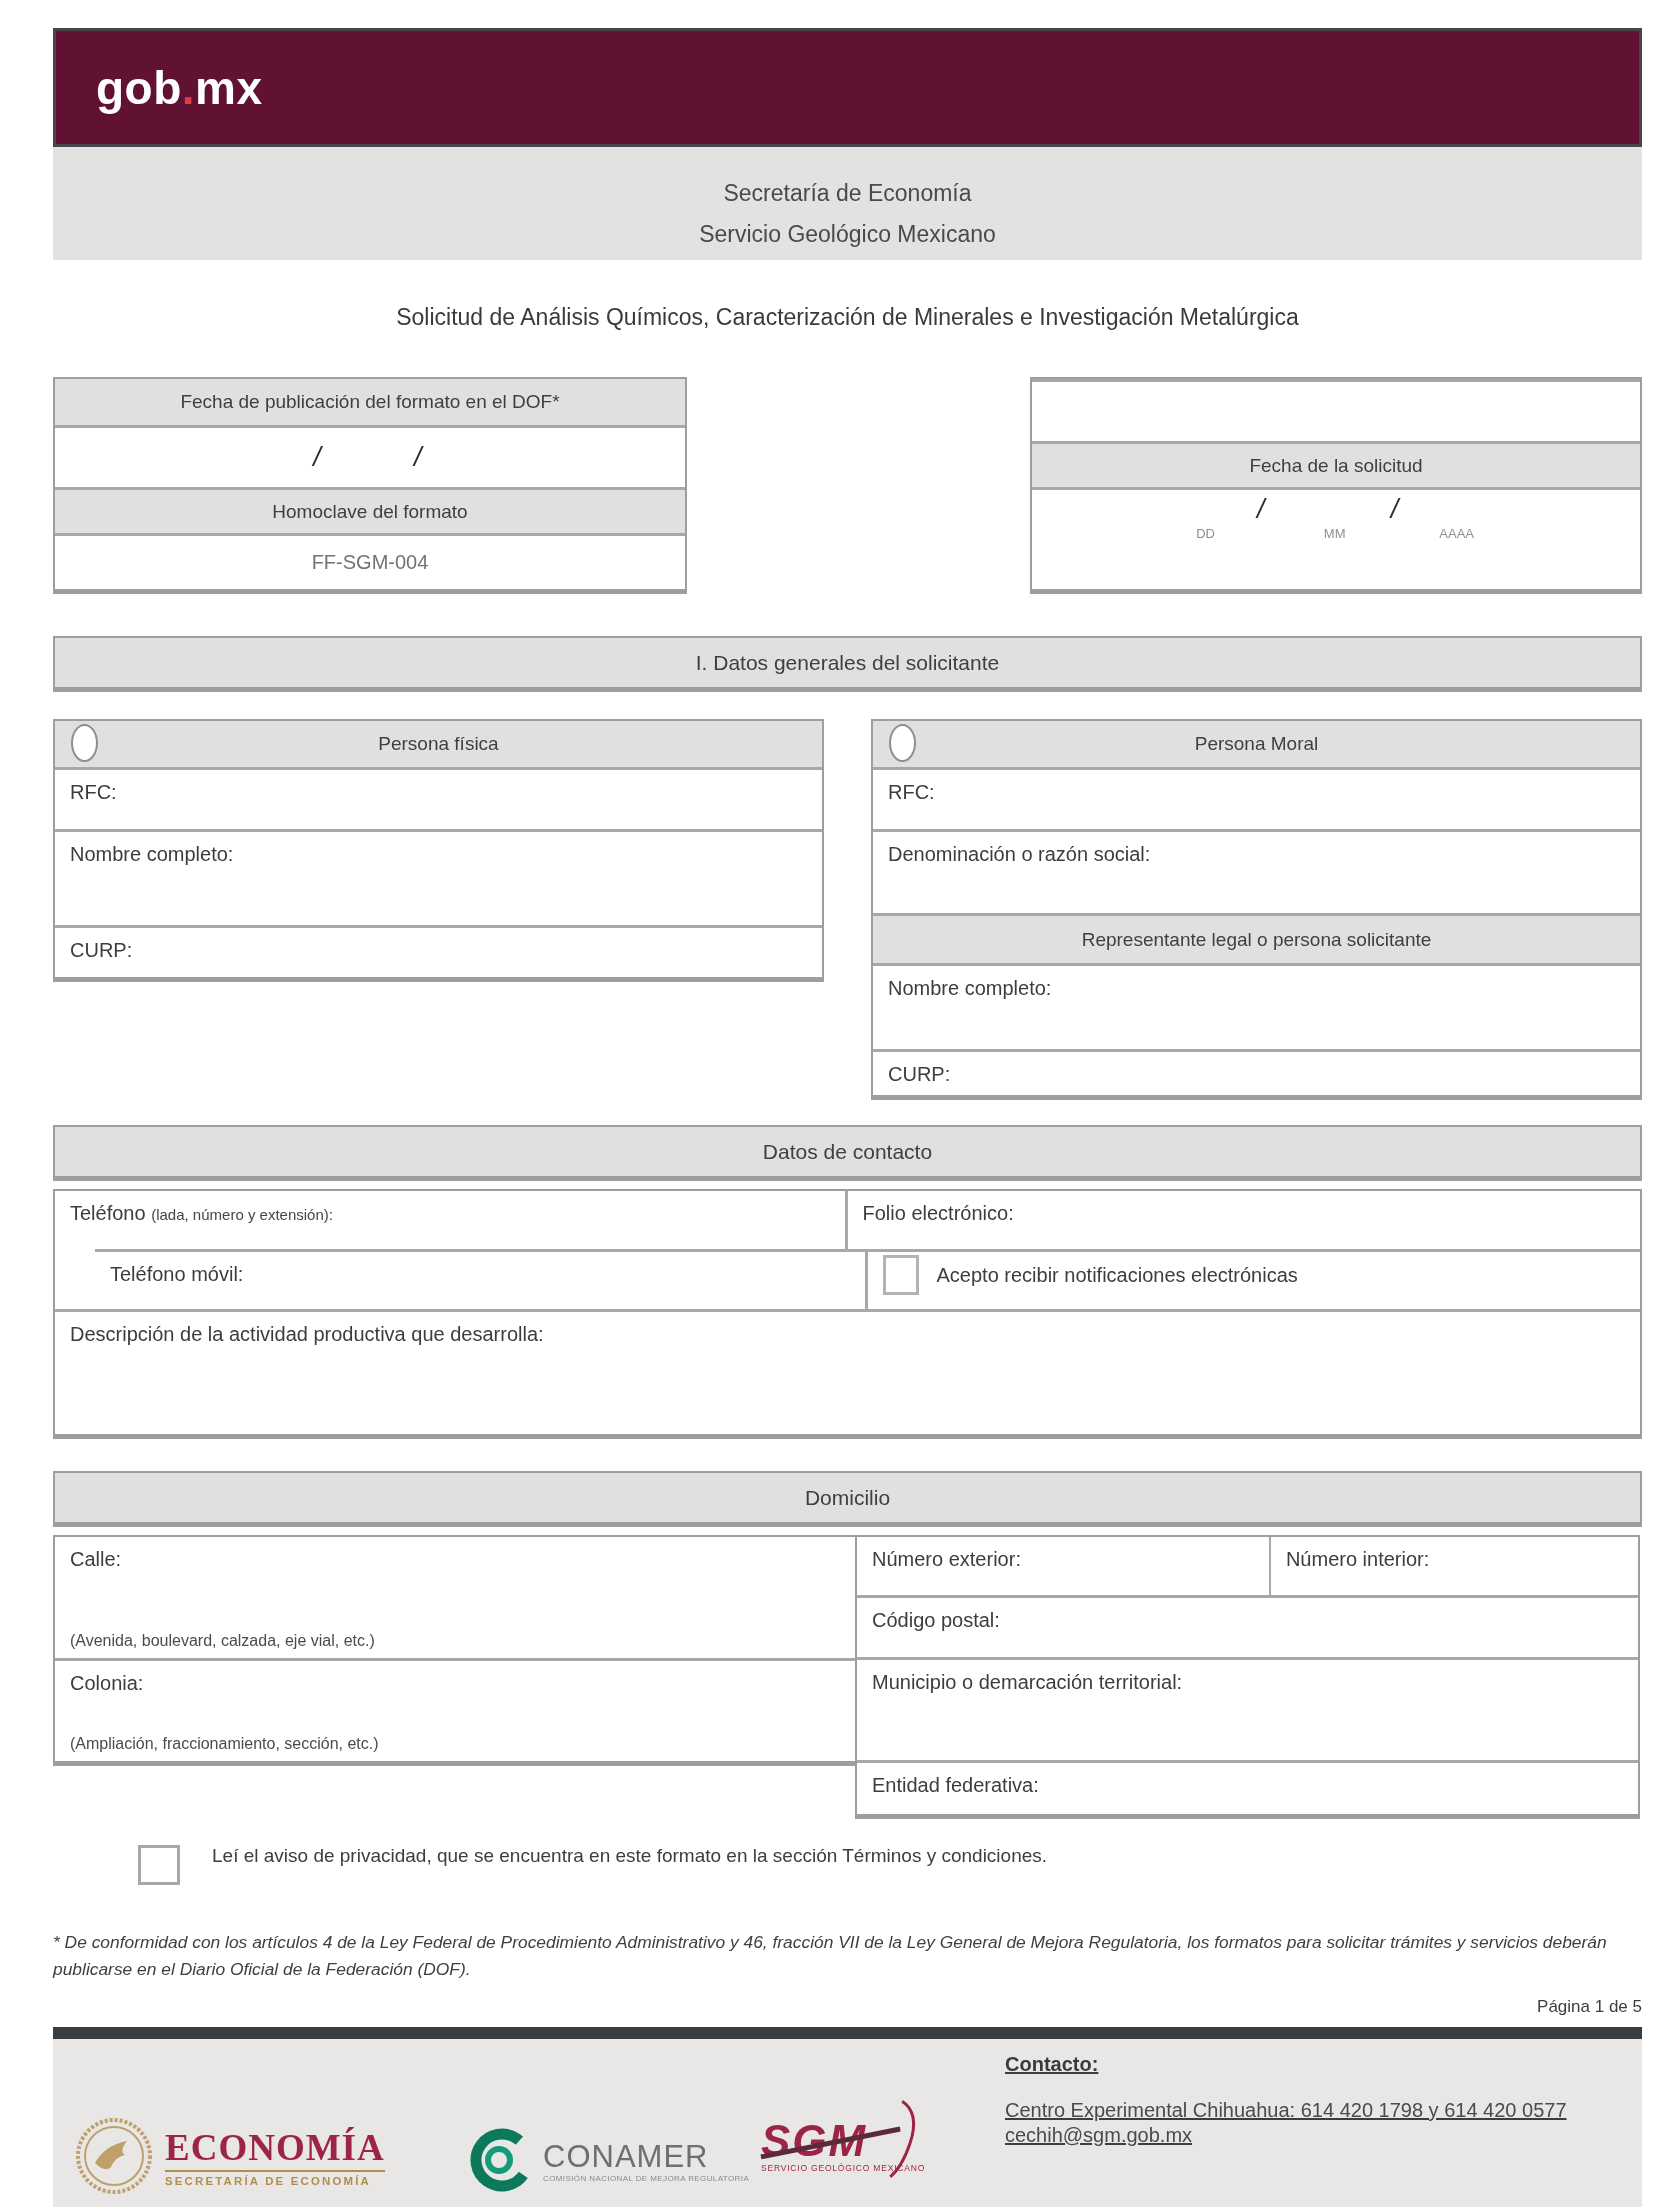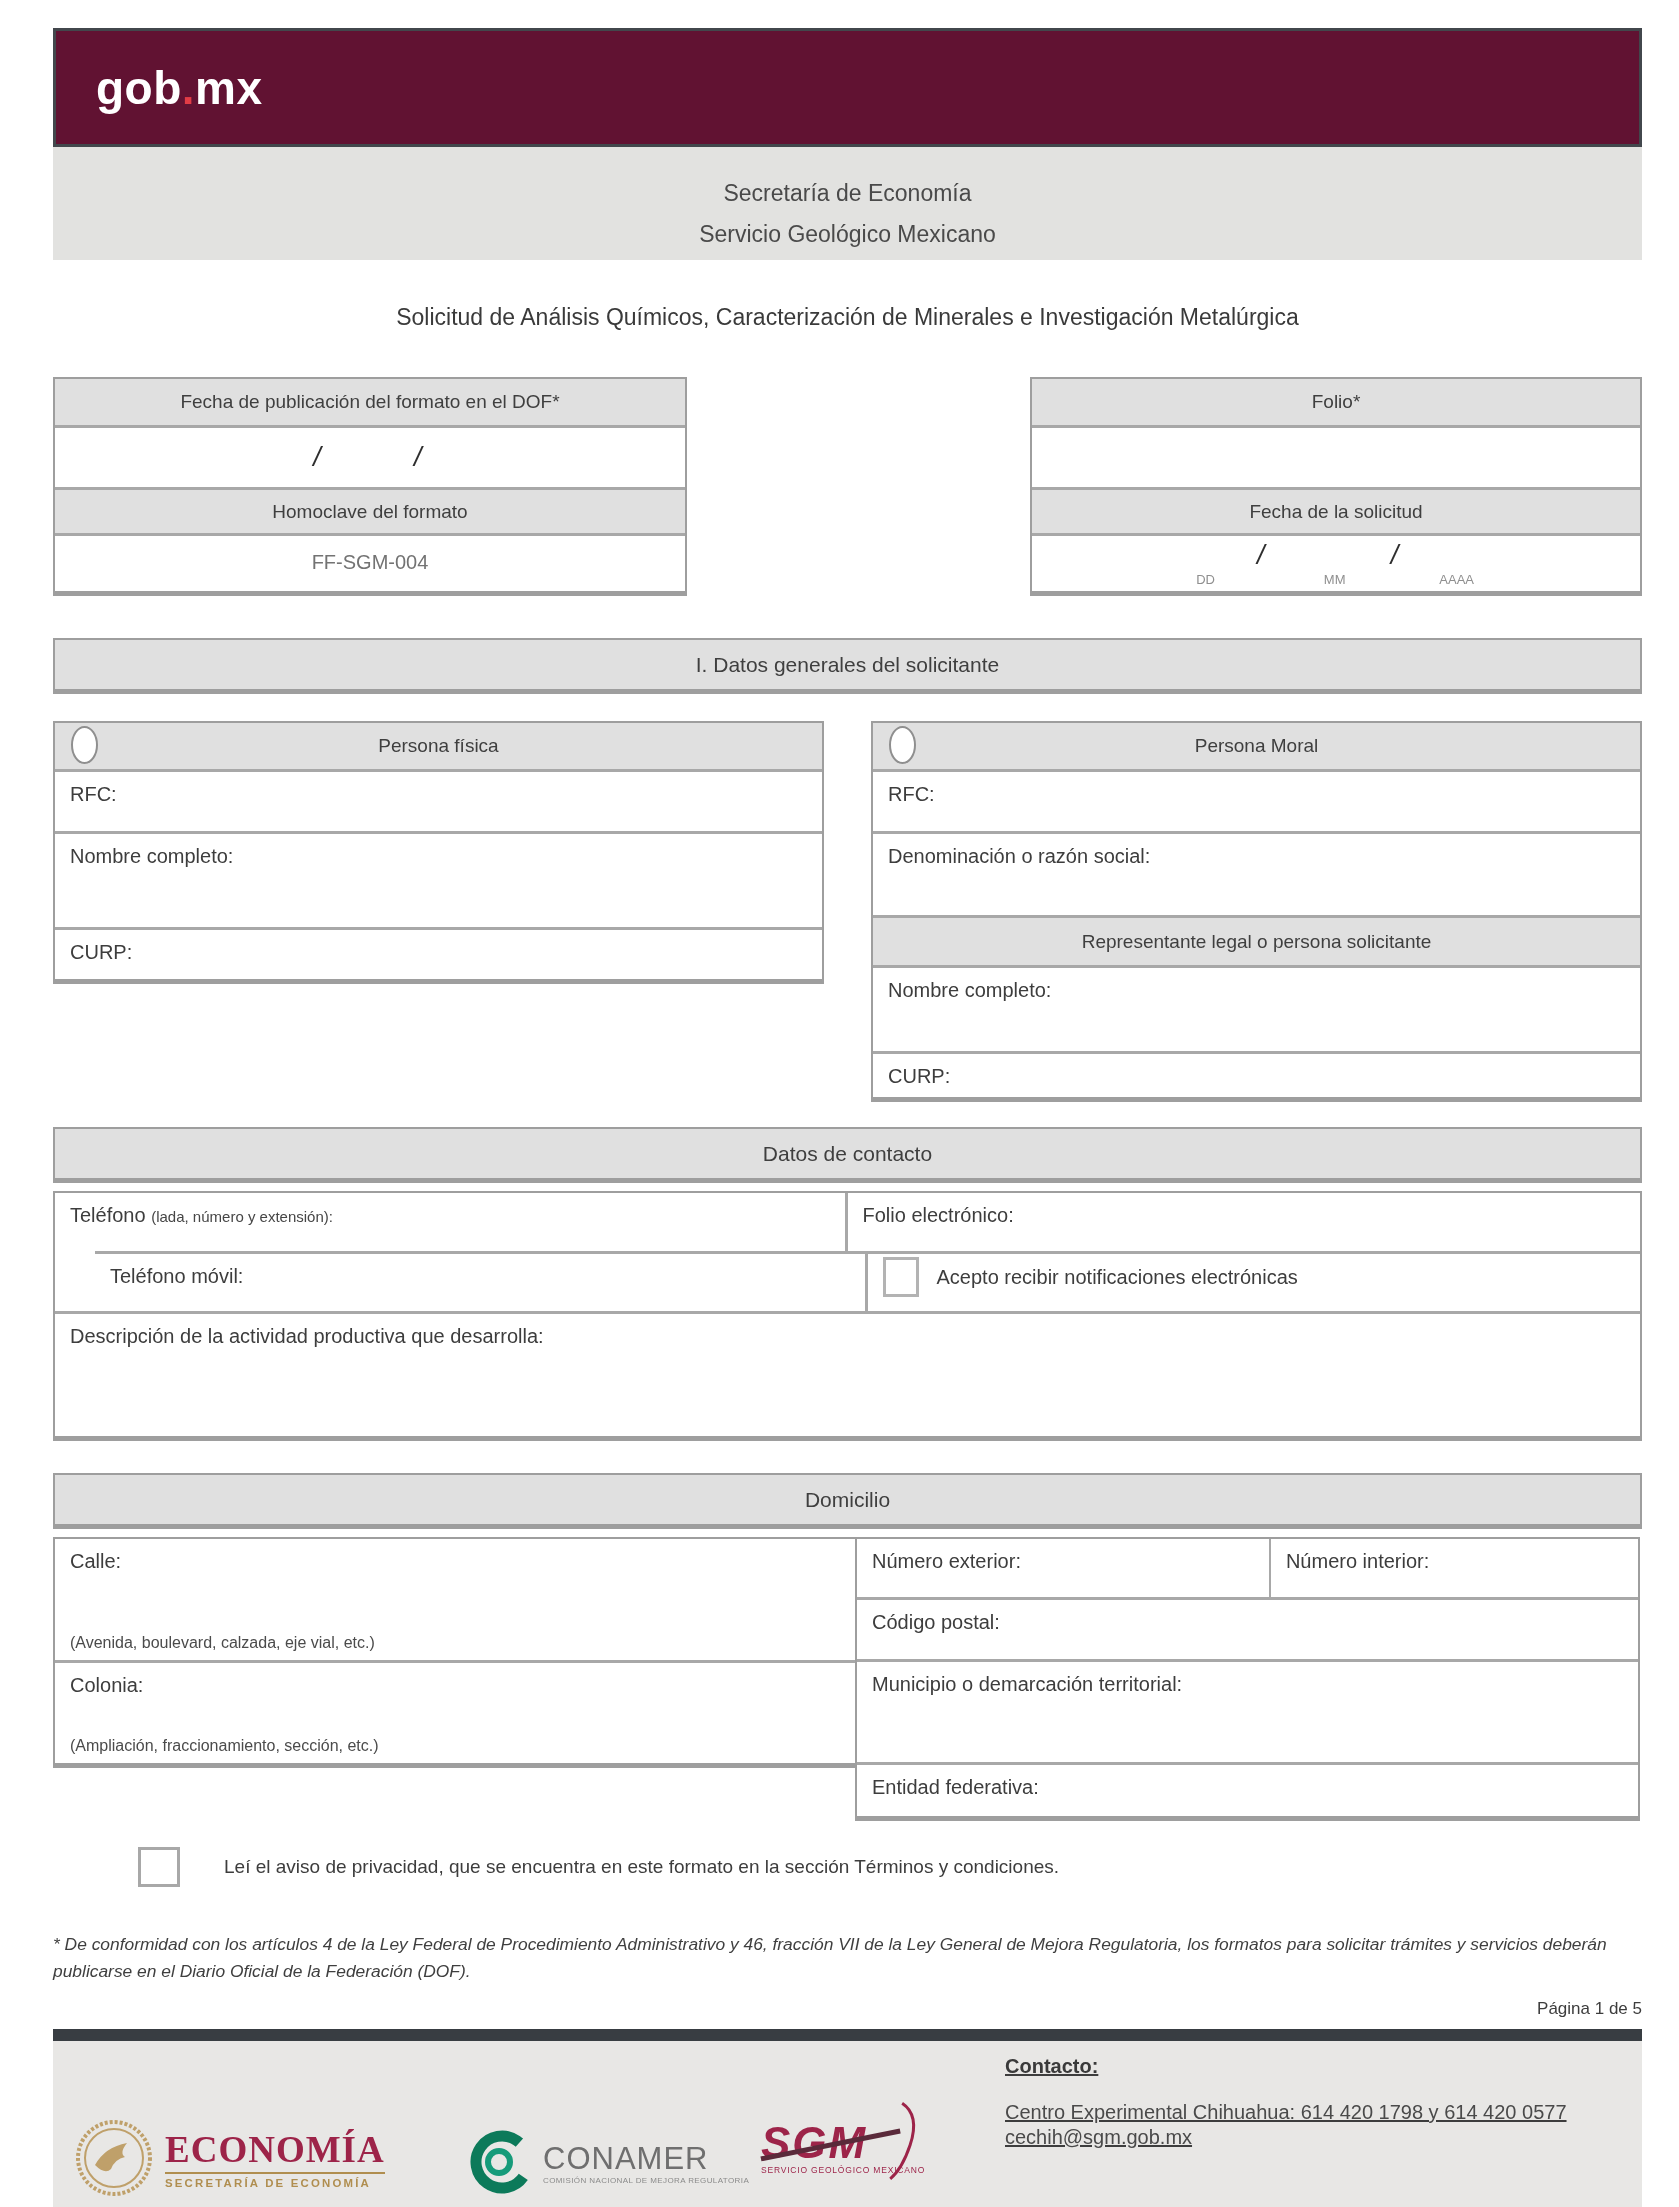--- a/index.html
+++ b/index.html
@@ -83,21 +83,21 @@
   .d-calle   { height:121px; }
   .d-colonia { height:103px; }
   .num-row { display:flex; }
   .d-numext { height:58px; width:53%; border-right:2px solid #a8a8a8; }
   .d-numint { height:58px; width:47%; }
   .d-cp     { height:62px; }
   .d-mun    { height:103px; }
   .d-ent    { height:54px; }
 
   
-  .privacy-row { margin-top:26px; margin-left:52px; display:flex; align-items:center; gap:44px;padding-left:33px; }
+  .privacy-row { margin-top:26px; margin-left:52px; display:flex; align-items:flex-start; gap:32px;padding-left:33px; }
   .privacy-box { width:42px; height:40px; border:3px solid #a8a8a8; background:#fff; flex:none; }
   .privacy-text { font-size:19px; color:#3d3d3d; }
   .footnote { margin-top:44px; font-size:17.4px; font-style:italic; color:#3f3f3f; line-height:27px; max-width:1584px; }
   .page-num { margin-top:14px; text-align:right; font-size:17px; color:#3d3d3d; }
 
   
   .footer { margin-top:10px; }
   .footer-darkbar { height:12px; background:#383d42; }
   .footer-gray { height:171px; background:#e8e7e5; position:relative; }
   .logo-block { position:absolute; display:flex; align-items:center; }
@@ -142,21 +142,20 @@
         <div class="cell-h">Fecha de publicación del formato en el DOF*</div>
         <div class="slash-row rowline">
           <span class="slash" style="left:41%">/</span>
           <span class="slash" style="left:57%">/</span>
         </div>
         <div class="cell-h rowline">Homoclave del formato</div>
         <div class="homoclave-val rowline">FF-SGM-004</div>
       </div>
 
       <div class="meta-right box">
-        <div class="cell-h">Folio*</div>
         <div class="folio-empty rowline"></div>
         <div class="cell-h rowline">Fecha de la solicitud</div>
         <div class="date-row rowline">
           <span class="slash" style="left:37%">/</span>
           <span class="slash" style="left:59%">/</span>
           <span class="dmy" style="left:27%">DD</span>
           <span class="dmy" style="left:48%">MM</span>
           <span class="dmy" style="left:67%">AAAA</span>
         </div>
       </div>

